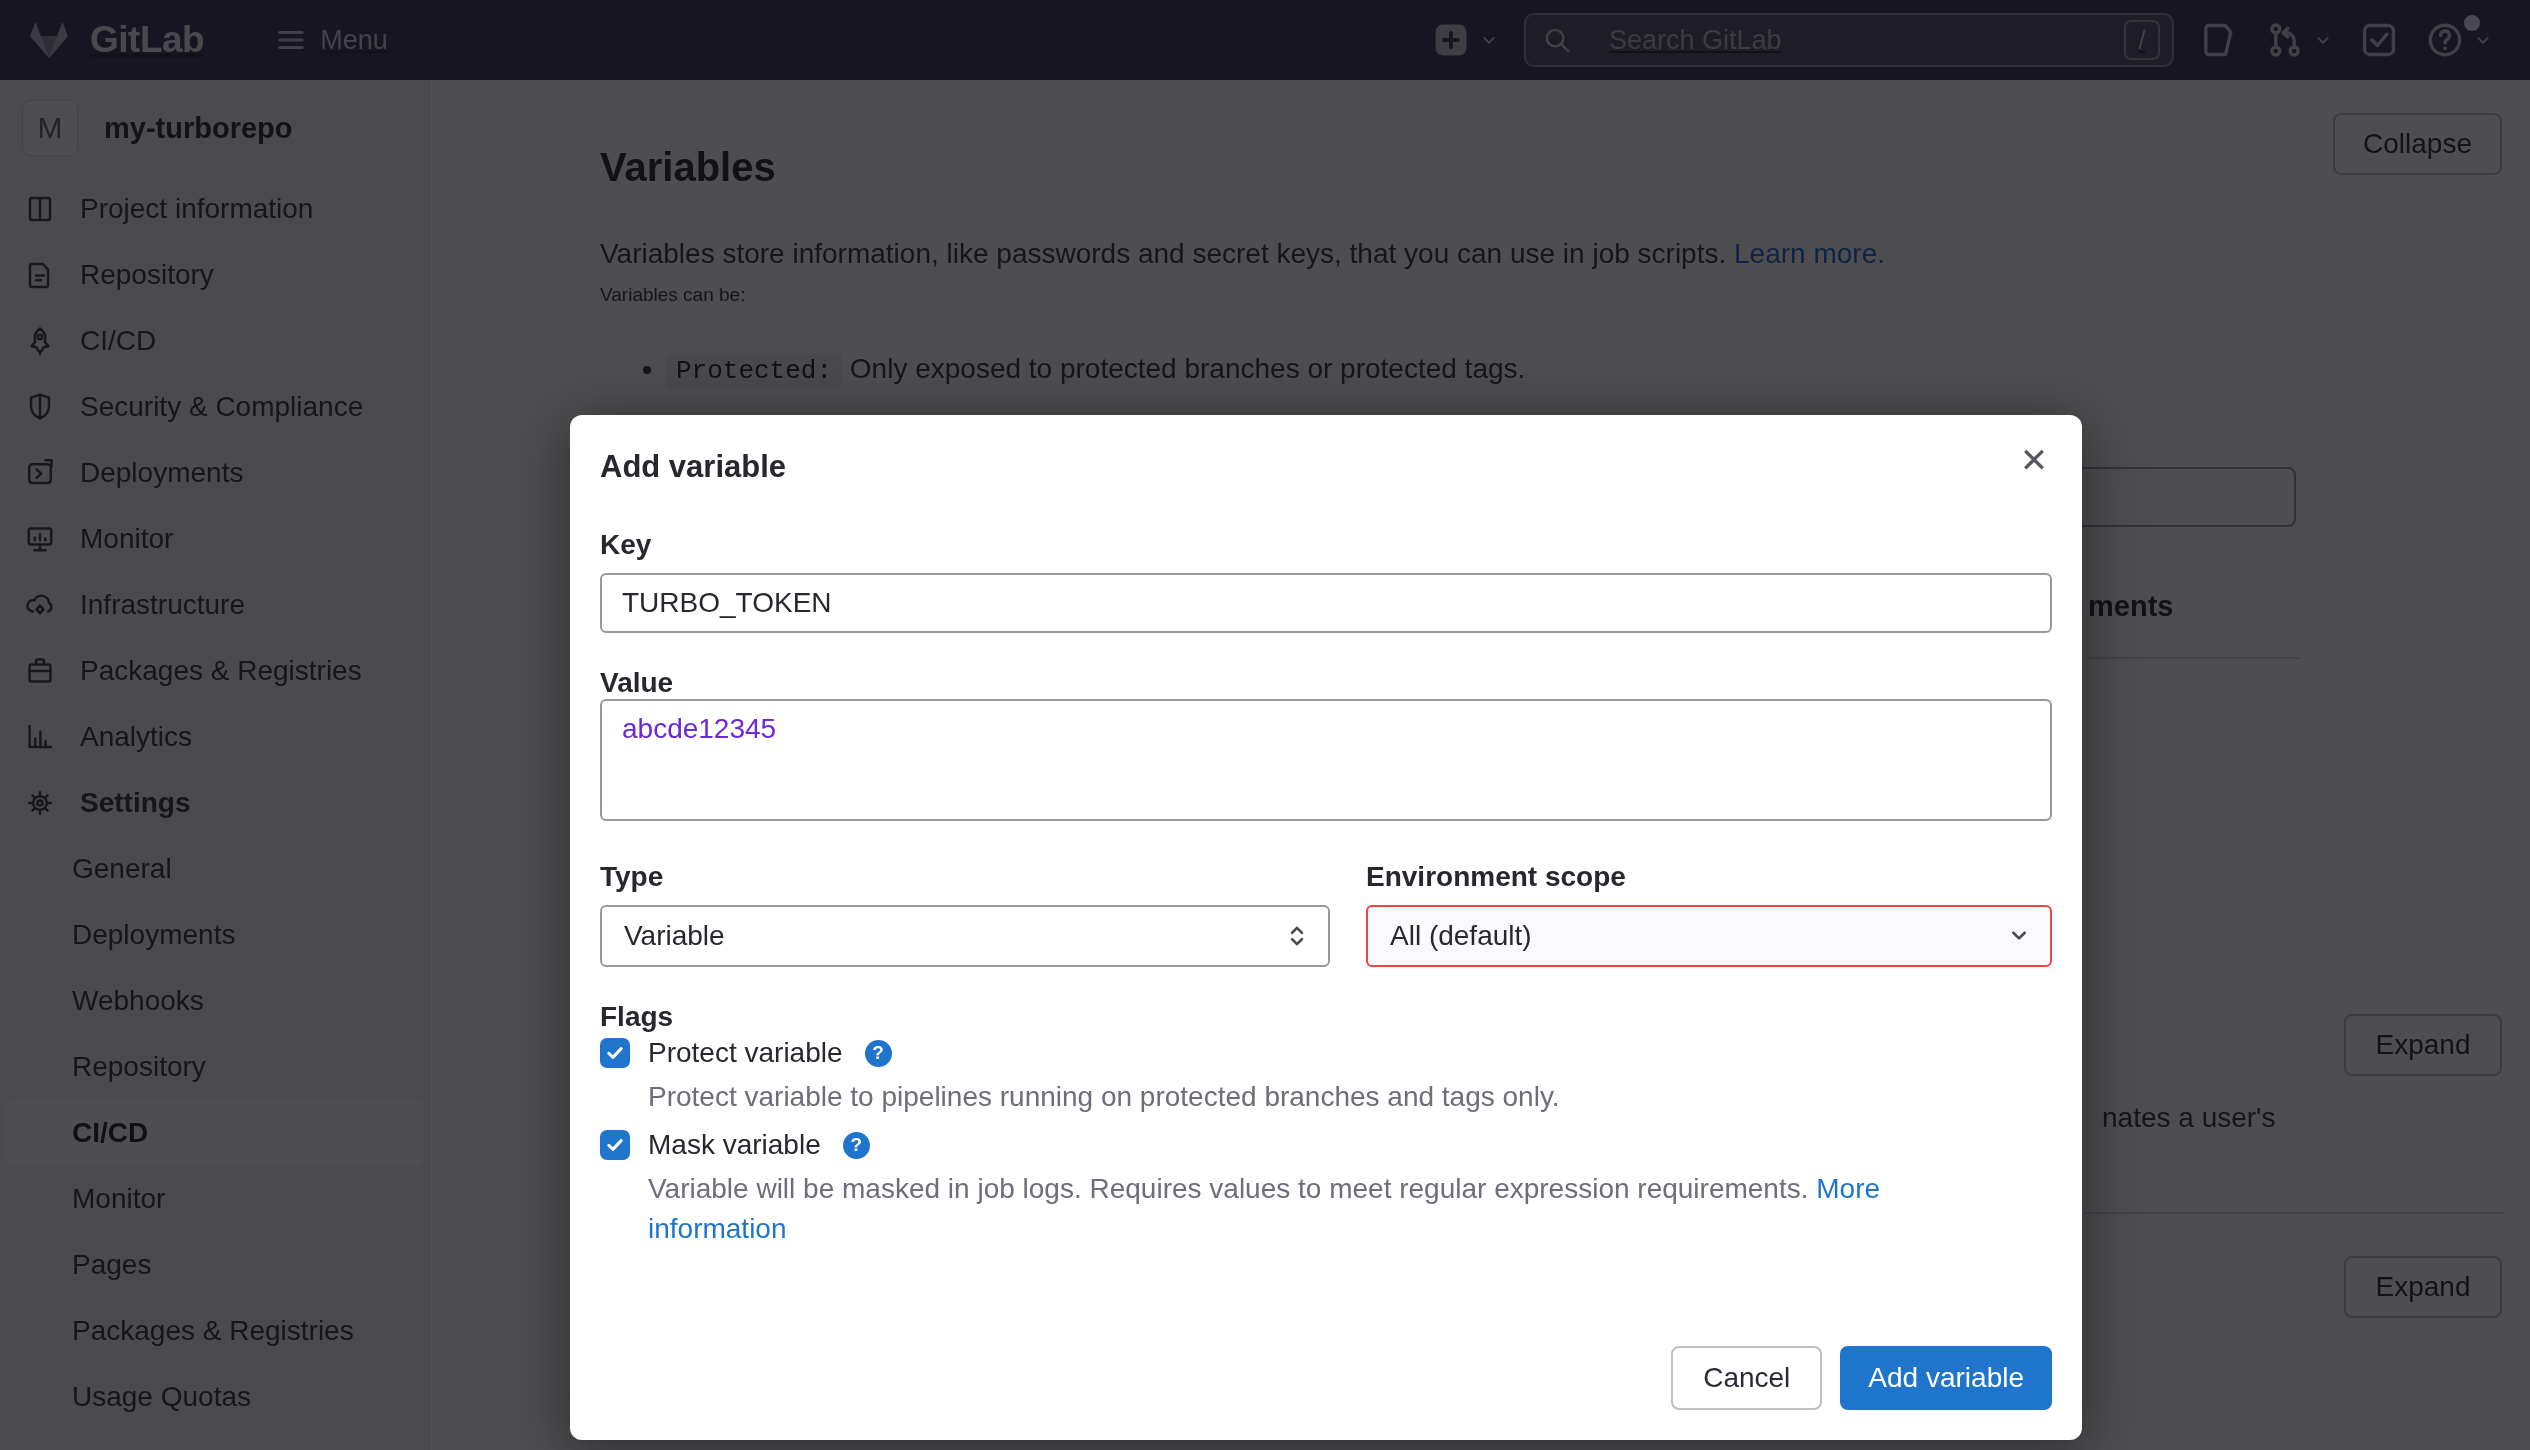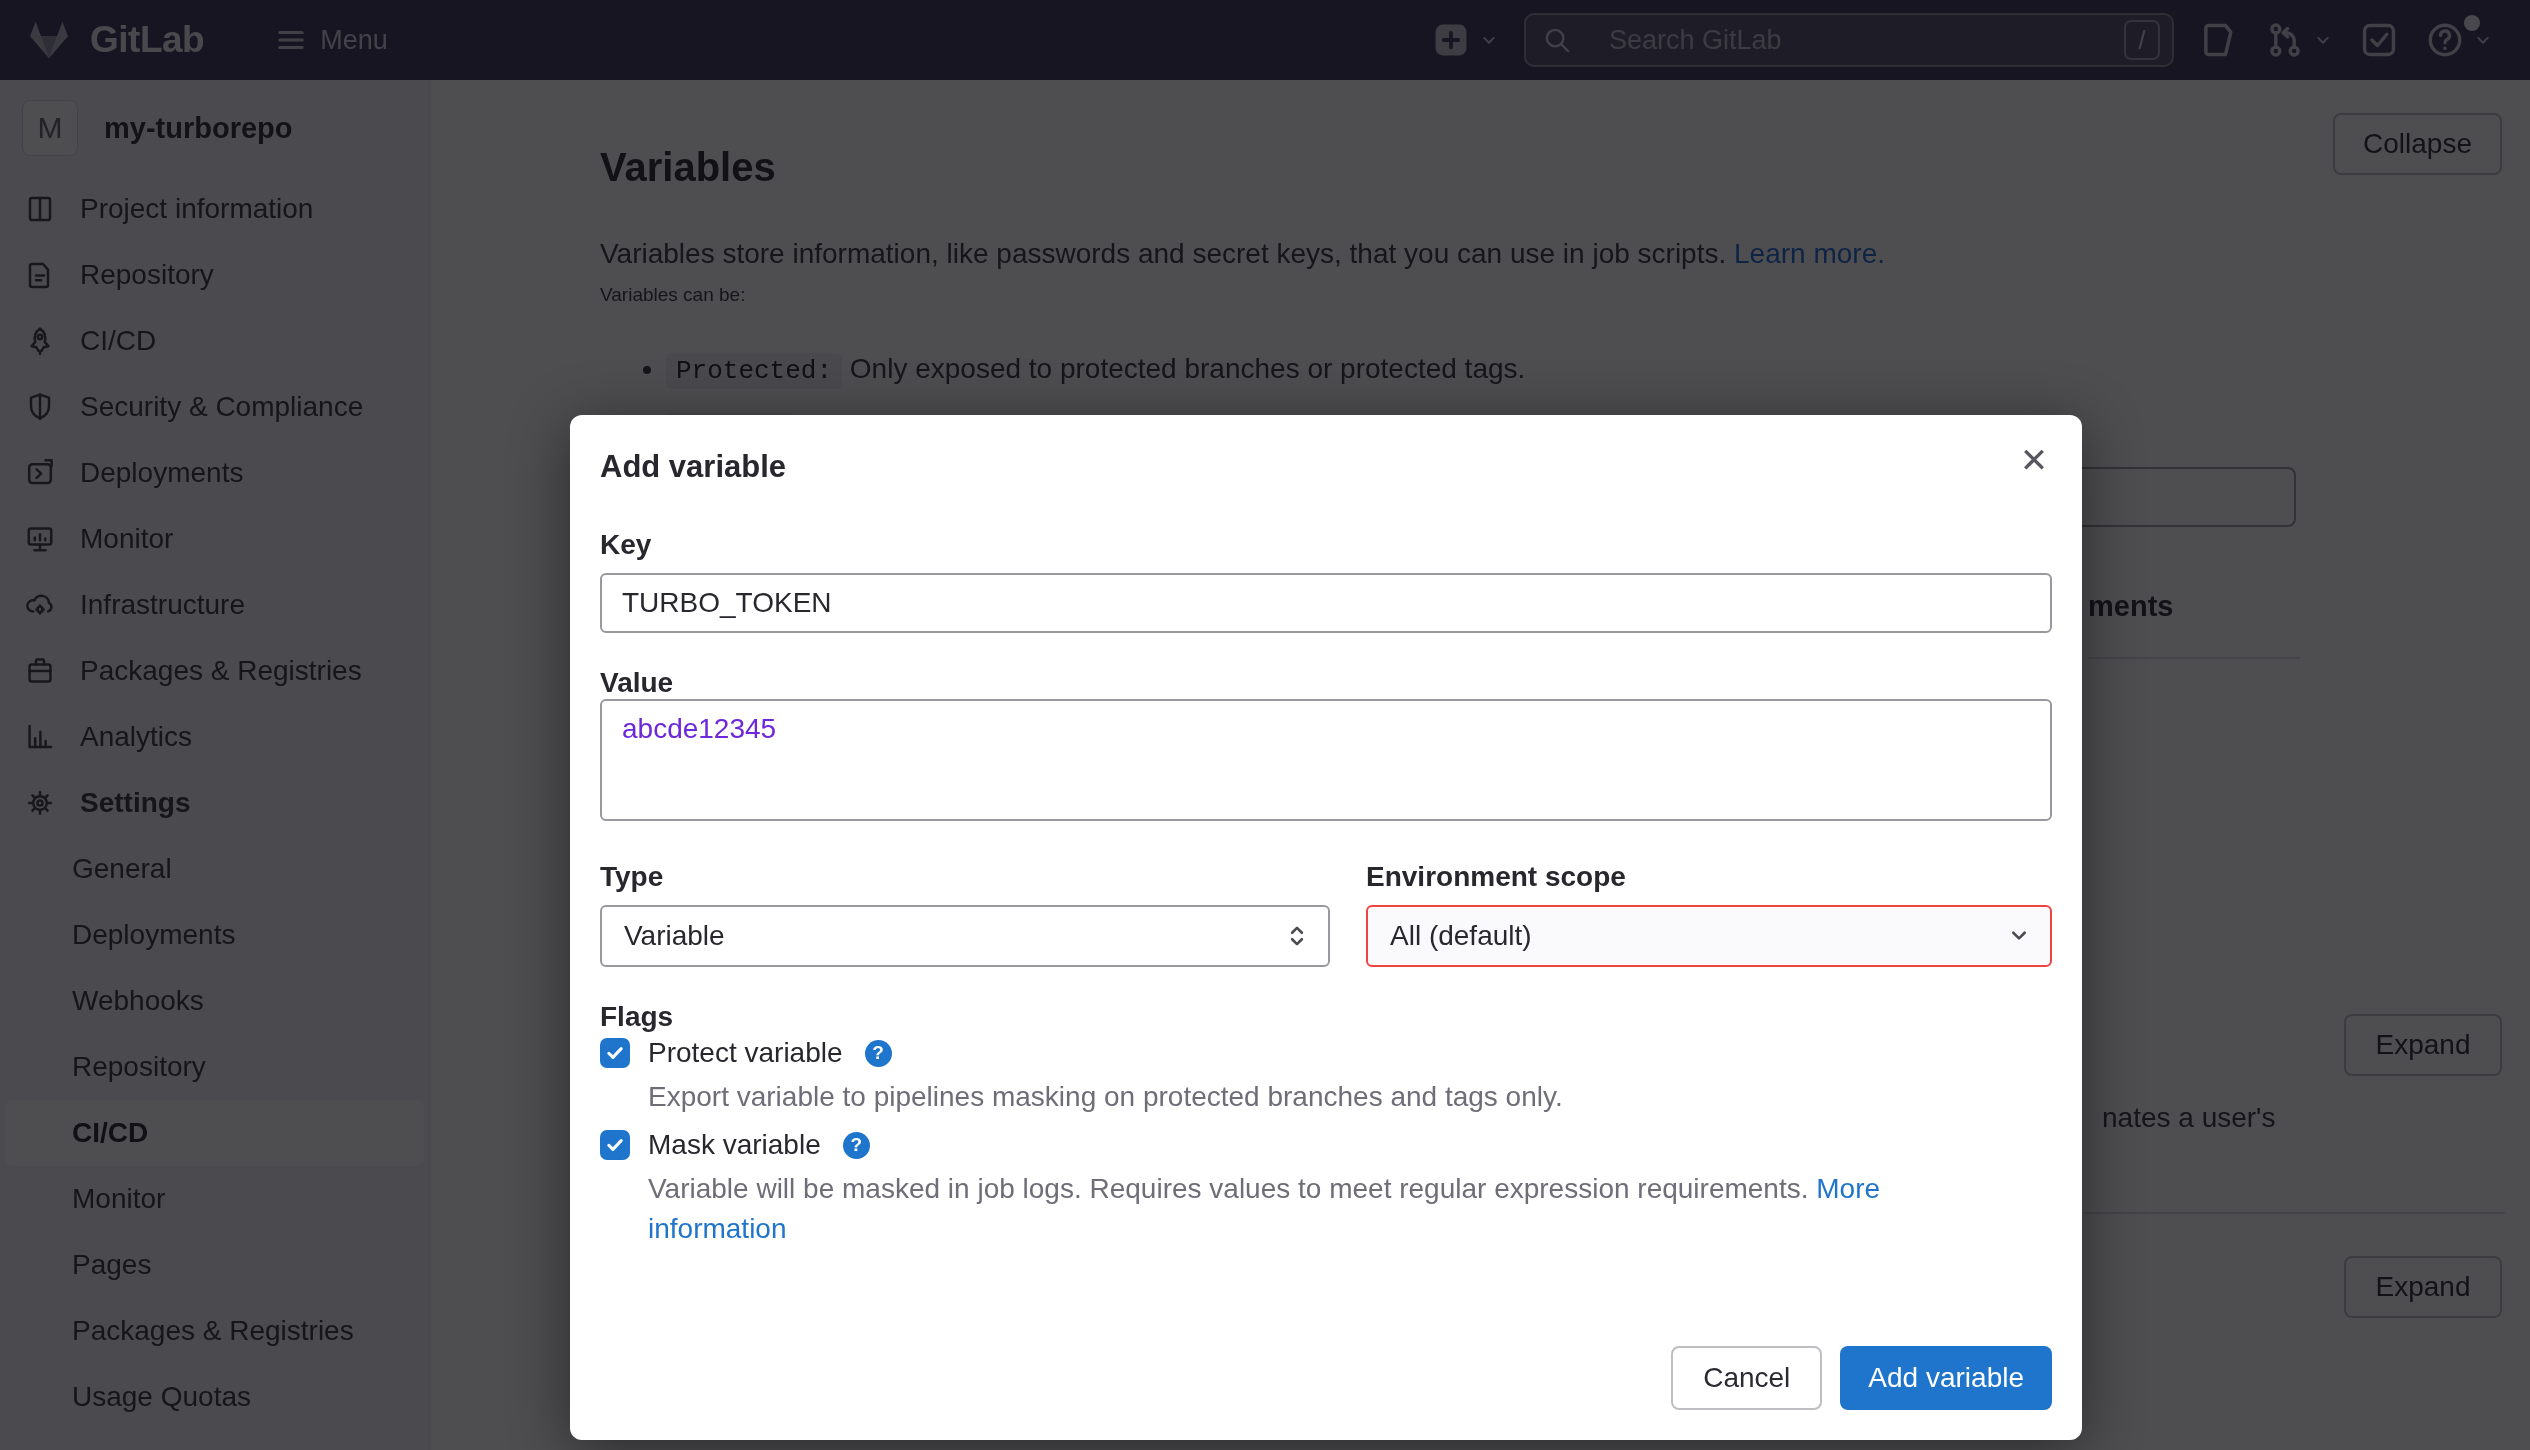--- a/index.html
+++ b/index.html
@@ -5,21 +5,21 @@
   * { box-sizing: border-box; }
   html,body { margin:0; padding:0; }
   body {
     width:2530px; height:1450px; overflow:hidden; position:relative;
     font-family:"Liberation Sans", sans-serif; background:#fff; color:#28272d;
   }
 
   
   .navbar {
     position:absolute; top:0; left:0; width:2530px; height:80px;
-    background:#383452; display:flex; align-items:center; z-index:1;
+    background:#383452; display:flex; align-items:center; z-index:1;text-decoration:underline;
   }
   .nb-left { display:flex; align-items:center; gap:18px; padding-left:26px; }
   .tanuki { width:46px; height:44px; }
   .wordmark { font-size:37px; font-weight:700; color:#e9e9ef; letter-spacing:-0.5px; }
   .menu-btn { display:flex; align-items:center; gap:14px; margin-left:72px; color:#d6d5df; font-size:27px; cursor:pointer; }
   .nb-right { margin-left:auto; display:flex; align-items:center; gap:24px; padding-right:36px; }
   .plus-group { display:flex; align-items:center; gap:8px; }
   .nb-search {
     width:650px; height:54px; border-radius:10px; display:flex; align-items:center;
     background:rgba(255,255,255,0.13); border:2px solid rgba(255,255,255,0.35); padding:0 12px 0 16px;gap:23px;
@@ -390,21 +390,21 @@
 
   <div class="check-row">
     <span class="checkbox">
       <svg width="22" height="22" viewBox="0 0 16 16" fill="none" stroke="#fff" stroke-width="2.2" stroke-linecap="round" stroke-linejoin="round">
         <path d="M3.5 8.2 L6.5 11.2 L12.5 4.8"></path>
       </svg>
     </span>
     <span class="check-label">Protect variable</span>
     <span class="q-icon">?</span>
   </div>
-  <div class="check-help">Export variable to pipelines masking on protected branches and tags only.</div>
+  <div class="check-help">Protect variable to pipelines running on protected branches and tags only.</div>
 
   <div class="check-row second">
     <span class="checkbox">
       <svg width="22" height="22" viewBox="0 0 16 16" fill="none" stroke="#fff" stroke-width="2.2" stroke-linecap="round" stroke-linejoin="round">
         <path d="M3.5 8.2 L6.5 11.2 L12.5 4.8"></path>
       </svg>
     </span>
     <span class="check-label">Mask variable</span>
     <span class="q-icon">?</span>
   </div>

